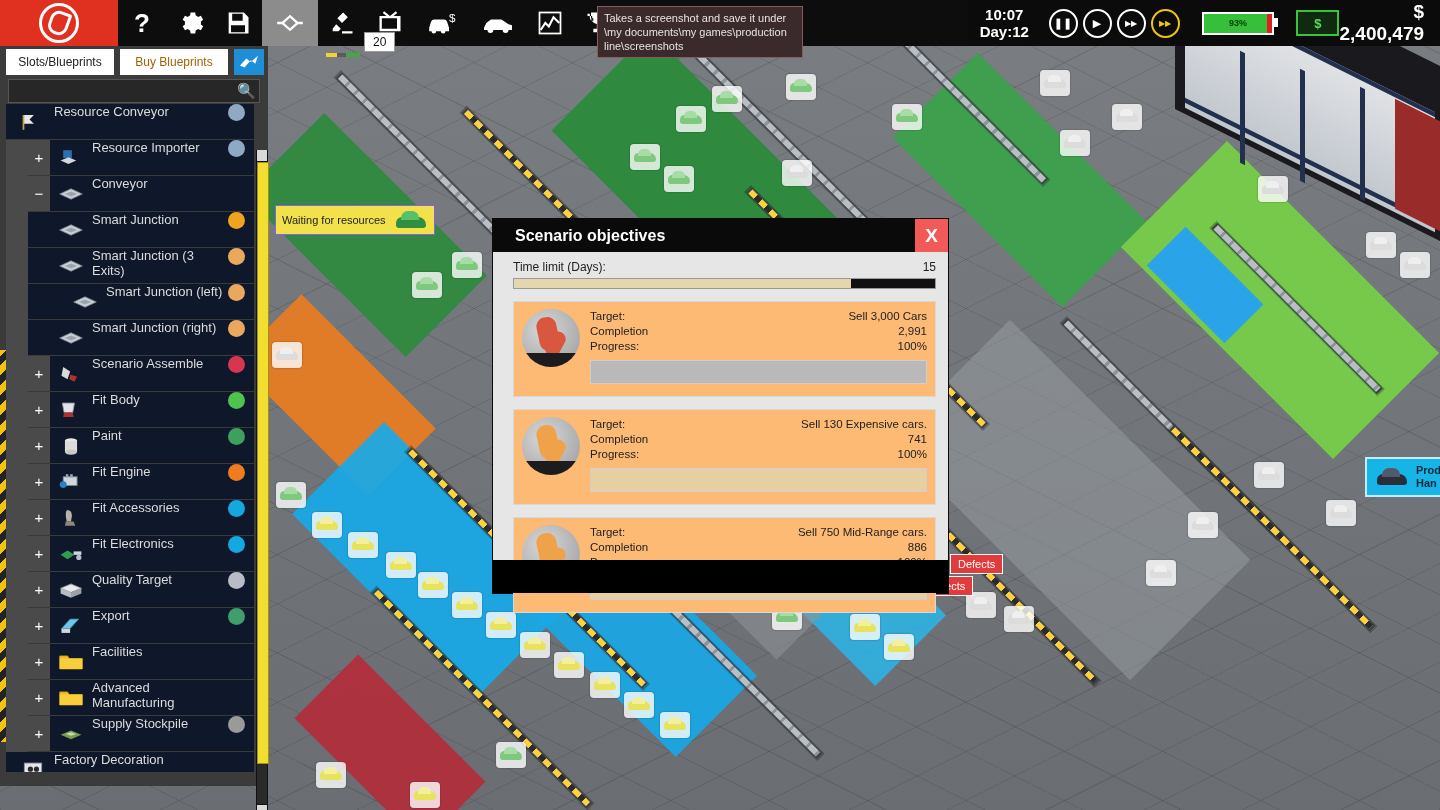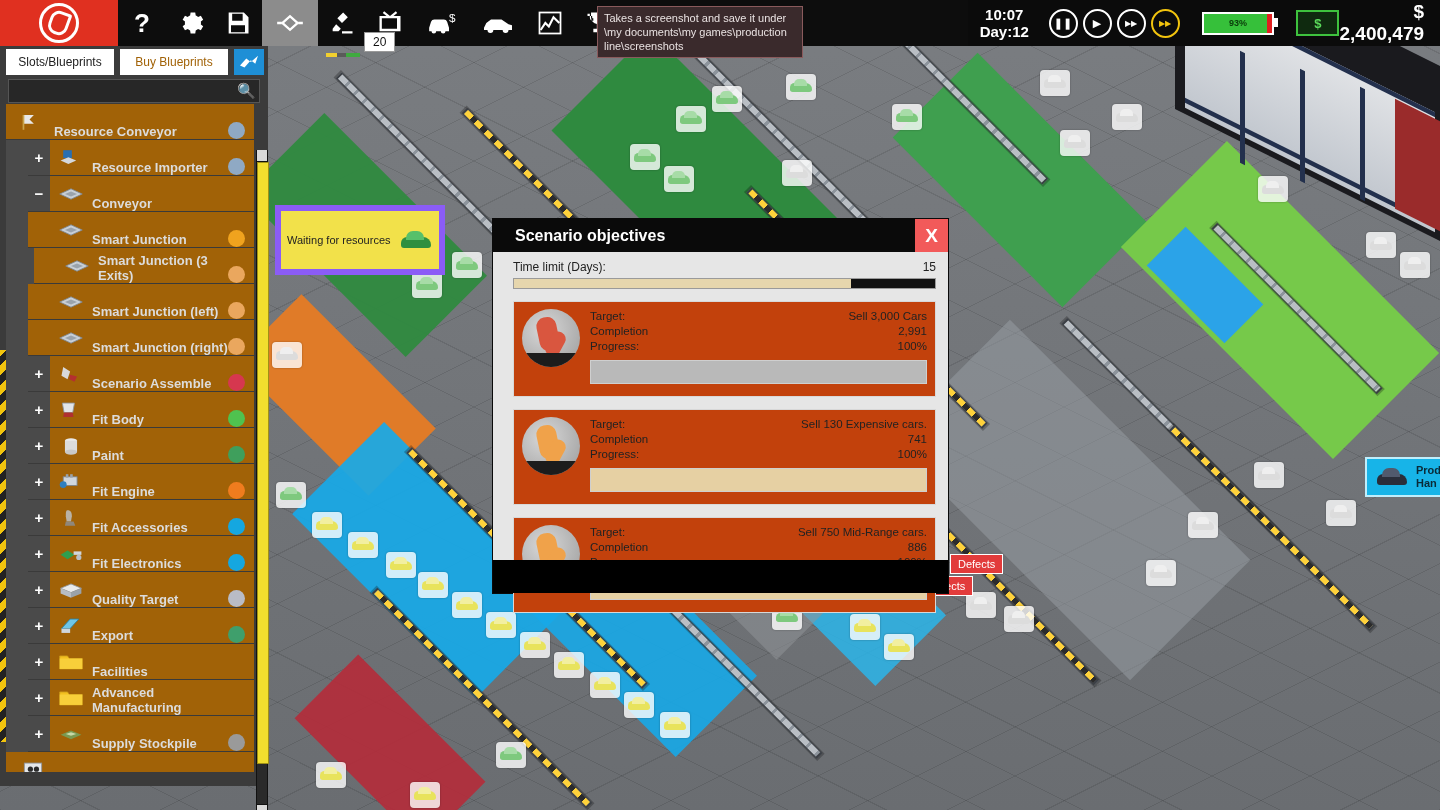--- a/index.html
+++ b/index.html
@@ -89,22 +89,22 @@
   .tab{flex:1;background:#fff;color:#222;font-size:12px;display:flex;align-items:center;justify-content:center;}
   .tab.inactive{color:#a16207;}
   .tab-extra{width:30px;background:#1e8fd6;display:flex;align-items:center;justify-content:center;}
   .tab-extra svg{width:22px;height:18px;fill:#fff;}
   .searchrow{margin:4px 8px 4px 8px;height:22px;background:#272727;border:1px solid #555;
              display:flex;align-items:center;}
   .searchrow input{flex:1;background:transparent;border:0;outline:0;color:#ddd;font-size:12px;padding-left:6px;}
   .searchrow .mag{width:24px;text-align:center;color:#fff;font-size:15px;}
 
   .list{position:absolute;left:6px;top:58px;width:248px;height:668px;overflow:hidden;background:#4a4a4a;}
-  .row{position:relative;height:35px;display:flex;align-items:flex-end;background:#a16207;
-       border-bottom:1px solid #3a3a3a;font-weight:bold;}
+  .row{position:relative;height:35px;display:flex;align-items:flex-start;background:#0f172a;
+       border-bottom:1px solid #3a3a3a;}
   .row .pm{position:absolute;left:0;top:0;width:22px;height:35px;background:#4a4a4a;color:#fff;font-size:15px;
            display:flex;align-items:center;justify-content:center;}
   .row.indent{margin-left:22px;}
   .row .ic{width:42px;height:35px;display:flex;align-items:center;justify-content:center;}
   .row .lb{flex:1;color:#dcdcdc;font-size:13px;}
   .row .dot{width:17px;height:17px;border-radius:50%;margin-right:9px;}
 
   
   .caution{position:absolute;left:0;top:304px;width:10px;height:392px;
     background:repeating-linear-gradient(-45deg,#f2c40e 0 7px,#222 7px 14px);}
@@ -119,37 +119,37 @@
   #dialog{position:absolute;left:493px;top:219px;width:455px;height:374px;z-index:50;
           background:#e6e6e6;box-shadow:0 0 0 1px #0a0a0a;}
   .dlg-title{height:33px;background:#0a0a0a;color:#fff;display:flex;align-items:center;
              font-size:16px;font-weight:bold;padding-left:22px;position:relative;}
   .dlg-x{position:absolute;right:0;top:0;width:33px;height:33px;background:#f25a5a;color:#fff;
          display:flex;align-items:center;justify-content:center;font-weight:bold;font-size:19px;}
   .dlg-body{padding:8px 12px 0 20px;text-align:center;}
   .tl-row{display:flex;justify-content:space-between;font-size:12px;color:#222;}
   .tl-bar{margin-top:4px;height:9px;background:#111;border:1px solid #9a9a9a;display:flex;}
   .tl-bar .fill{background:#e6d6ad;height:100%;}
-  .obj{margin-top:12px;background:#c2410c;border:1px solid #d8d8d8;height:80px;display:flex;padding:7px 8px;}
+  .obj{margin-top:12px;background:#fdba74;border:1px solid #d8d8d8;height:80px;display:flex;padding:7px 8px;}
   .obj-ic{width:58px;height:58px;border-radius:50%;flex:0 0 58px;position:relative;overflow:hidden;
           background:radial-gradient(circle at 38% 36%,#d8d8d8,#9a9a9a);}
   .obj-ic .arm{position:absolute;left:16px;top:8px;width:20px;height:34px;border-radius:9px;
                transform:rotate(-12deg);}
   .obj-ic .arm2{position:absolute;left:26px;top:22px;width:15px;height:26px;border-radius:7px;
                transform:rotate(28deg);}
   .obj-ic .base{position:absolute;left:0;bottom:0;width:58px;height:14px;background:#1c1c1c;}
   .obj-main{flex:1;padding-left:10px;}
   .obj-line{display:flex;justify-content:space-between;font-size:11.5px;color:#222;line-height:15px;}
   .obj-bar{margin-top:6px;height:22px;border:1px solid #cfcfcf;display:flex;}
   .obj-bar .fill{height:100%;}
   .dlg-foot{position:absolute;left:0;bottom:0;width:455px;height:33px;background:#000;}
 
   
   .lbl{position:absolute;z-index:20;font-size:11px;display:flex;align-items:center;}
-  .lbl.yellow{background:#f2e14a;border:6px solid #8b5cf6;color:#222;padding:18px 6px;}
+  .lbl.yellow{background:#f2e14a;border:1px solid #8b5cf6;color:#222;padding:3px 6px;}
   .lbl.red{background:#e23b3b;border:1px solid #fff;color:#fff;padding:3px 7px;}
   .lbl.cyan{background:#17b4e8;border:2px solid #bfeefc;color:#0a2a38;font-weight:bold;
             padding:5px 8px;line-height:13px;}
   .lbl .mini{width:34px;height:22px;margin-right:7px;border-radius:4px;position:relative;flex:0 0 34px;}
   .lbl .mini:before{content:"";position:absolute;left:2px;top:8px;width:30px;height:11px;border-radius:6px 8px 3px 3px;}
   .lbl .mini:after{content:"";position:absolute;left:7px;top:2px;width:18px;height:9px;border-radius:7px 7px 0 0;}
   .mini.teal:before{background:#35c9c1;} .mini.teal:after{background:#7fe3de;}
   .mini.dark:before{background:#2a2e3a;} .mini.dark:after{background:#515a6d;}
   .mini.green:before{background:#2f8f3f;} .mini.green:after{background:#56c06a;}
 
@@ -431,31 +431,31 @@
         <div class="row indent" style="margin-left: 22px;">
           <div class="ic" style="margin-left:22px">
             <svg viewBox="0 0 30 22" width="26" height="20">
               <path d="M2 11l13-6 13 6-13 6z" fill="#c8cfd6" stroke="#7d858d"></path>
               <path d="M8 11l7-3 7 3-7 3z" fill="#9aa3ac"></path>
             </svg>
           </div>
           <div class="lb">Smart Junction</div>
           <div class="dot" style="background:#f0a31e"></div>
         </div>
-        <div class="row indent" style="margin-left: 28px;">
+        <div class="row indent" style="margin-left: 22px;">
           <div class="ic" style="margin-left:22px">
             <svg viewBox="0 0 30 22" width="26" height="20">
               <path d="M2 11l13-6 13 6-13 6z" fill="#c8cfd6" stroke="#7d858d"></path>
               <path d="M8 11l7-3 7 3-7 3z" fill="#9aa3ac"></path>
             </svg>
           </div>
           <div class="lb">Smart Junction (3 Exits)</div>
           <div class="dot" style="background:#eaa75e"></div>
         </div>
-        <div class="row indent" style="margin-left: 22px;">
+        <div class="row indent" style="margin-left: 22px; padding-left: 14px;">
           <div class="ic" style="margin-left:22px">
             <svg viewBox="0 0 30 22" width="26" height="20">
               <path d="M2 11l13-6 13 6-13 6z" fill="#c8cfd6" stroke="#7d858d"></path>
               <path d="M8 11l7-3 7 3-7 3z" fill="#9aa3ac"></path>
             </svg>
           </div>
           <div class="lb">Smart Junction (left)</div>
           <div class="dot" style="background:#eaa75e"></div>
         </div>
         <div class="row indent" style="margin-left: 22px;">

